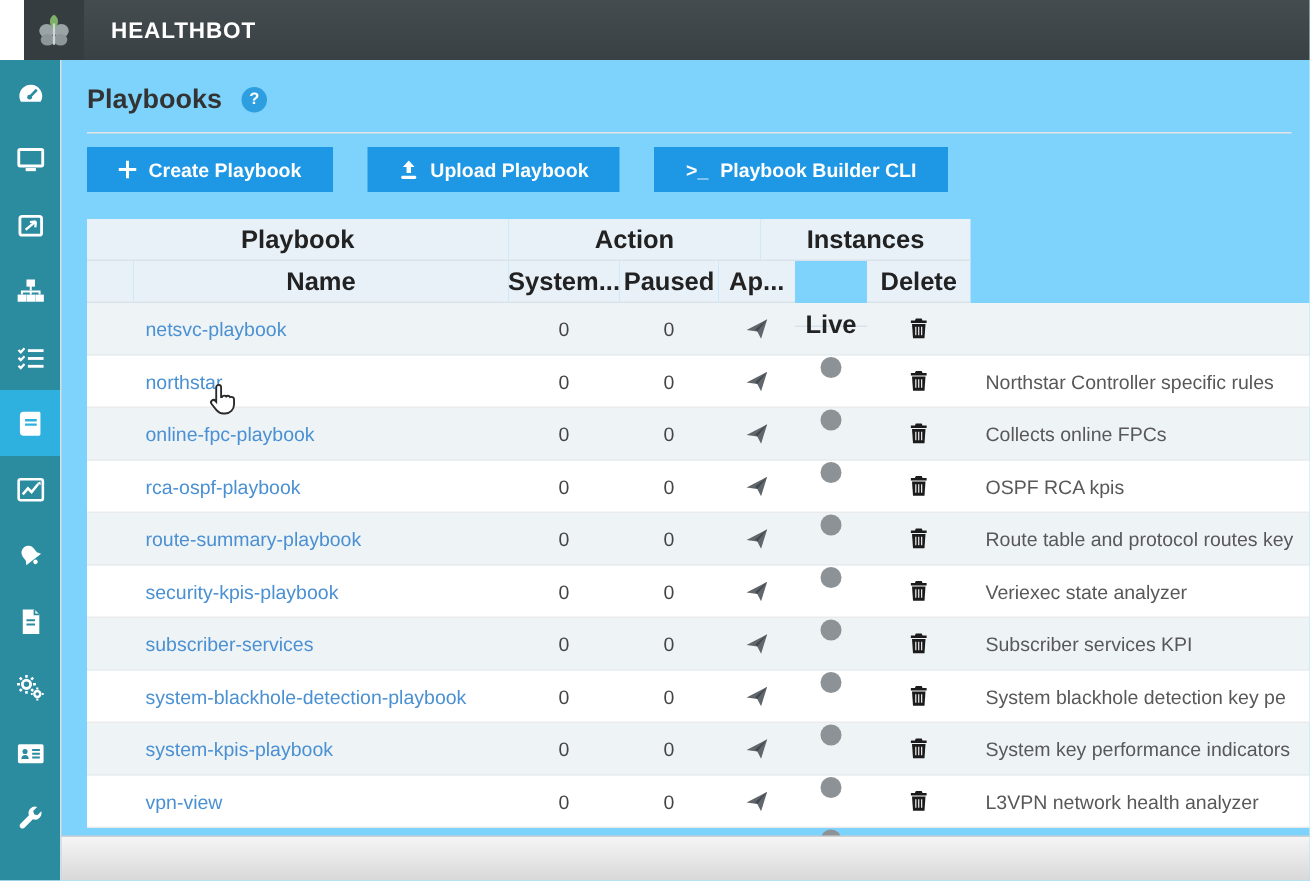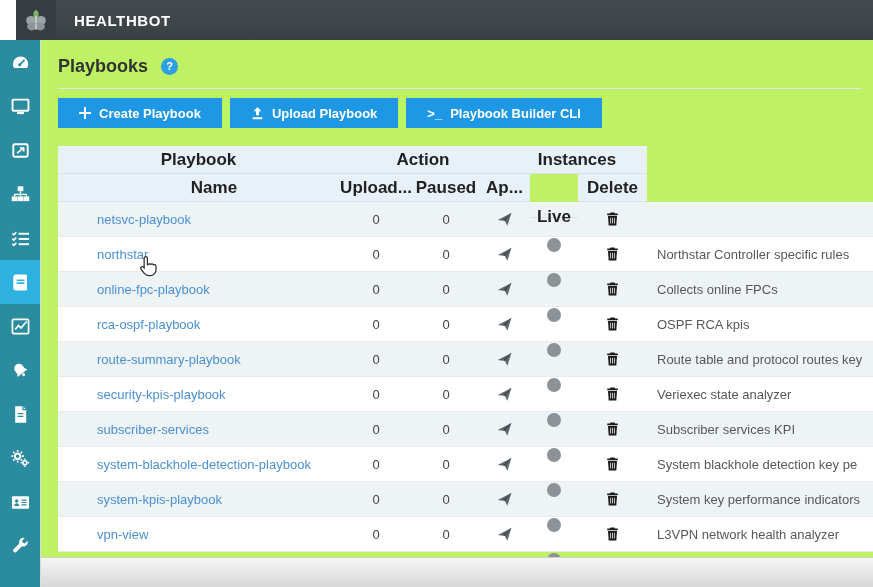--- a/index.html
+++ b/index.html
@@ -33,32 +33,32 @@
   .side-item {
     width: 40px; height: 44px; display: flex;
     align-items: center; justify-content: center; cursor: pointer;
   }
   .side-item.active { background: #2fb1e0; }
   .side-item svg { display: block; }
 
   
   .content {
     position: absolute; top: 40px; left: 40px; width: 833px; height: 547px;
-    background: #bef264; border-left: 1px solid #d9dde0;
+    background: #7dd3fc; border-left: 1px solid #d9dde0;
   }
   .title-row { display: flex; align-items: center; gap: 13px; padding: 13px 0 9px 17px; height: 48px; }
   .page-title { font-size: 18px; font-weight: bold; color: #333; }
   .help-icon {
     width: 17px; height: 17px; border-radius: 50%; background: #2d9fe0;
     color: #fff; font-size: 11px; font-weight: bold;
     display: flex; align-items: center; justify-content: center; cursor: pointer;
   }
   .divider { height: 1px; background: #e2e6e9; margin: 0 12px 0 17px; }
 
-  .toolbar { display: flex; gap: 8px; padding: 9px 0 0 17px; }
+  .toolbar { display: flex; gap: 23px; padding: 9px 0 0 17px; }
   .btn {
     height: 30px; background: #1e97e4; border: none; color: #fff;
     font-family: "Liberation Sans", sans-serif;
     font-weight: bold; font-size: 13px; display: flex; align-items: center;
     justify-content: center; gap: 8px; padding: 0 21px; cursor: pointer;
   }
   .btn .bicon { font-weight: bold; font-size: 13px; display: inline-flex; align-items: center; }
 
   
   .ptable { width: 950px; margin: 18px 0 0 17px; font-size: 13px; color: #333; }
@@ -244,21 +244,21 @@
   <div class="ptable">
     <div class="hrow">
       <div class="hc gw-playbook">Playbook</div>
       <div class="hc gw-action">Action</div>
       <div class="hc gw-instances">Instances</div>
       <div class="hc nobg w-desc"></div>
     </div>
     <div class="hrow">
       <div class="hc w-pad"></div>
       <div class="hc w-name">Name</div>
-      <div class="hc w-run">Upload...</div>
+      <div class="hc w-run">System...</div>
       <div class="hc w-paused">Paused</div>
       <div class="hc w-apply">Ap...</div>
       <div class="hc w-live">Live</div>
       <div class="hc w-del">Delete</div>
       <div class="hc nobg w-desc"></div>
     </div>
     <div id="table-body">
   <div class="trow striped">
     <div class="c w-pad"></div>
     <div class="c w-name">

